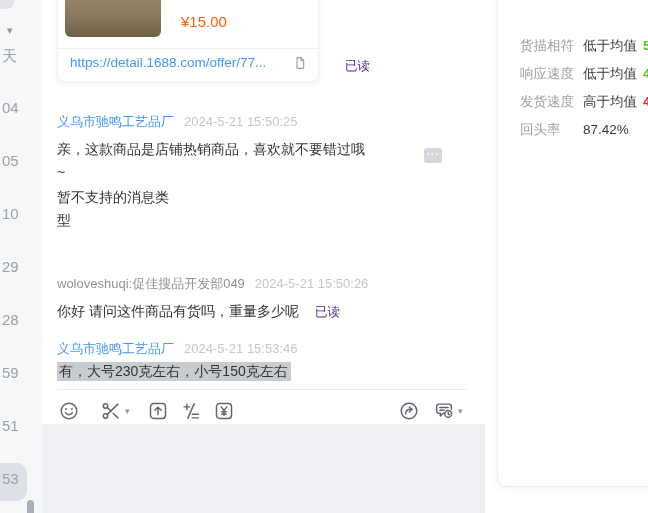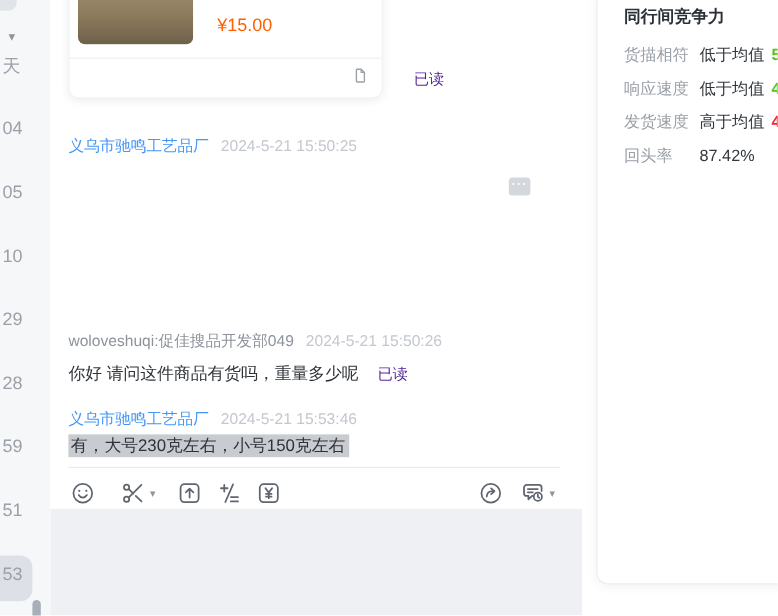--- a/index.html
+++ b/index.html
@@ -84,37 +84,42 @@
   <div class="sb-item" style="top:471px">53</div>
   <div class="sb-scroll"></div>
 </div>
 
 <div class="chat">
 
   <div class="card">
     <div class="card-img"></div>
     <div class="card-price">¥15.00</div>
     <div class="card-div"></div>
+    <div class="card-link">https://detail.1688.com/offer/77...</div>
     <span class="copy-ic">
       <svg width="16" height="16" viewBox="0 0 24 24" fill="none" stroke="currentColor" stroke-width="1.7" stroke-linejoin="round">
         <path d="M8.5 4h5l4 4v11a1 1 0 0 1-1 1h-8a1 1 0 0 1-1-1V5a1 1 0 0 1 1-1z"></path>
         <path d="M13.5 4v4h4"></path>
       </svg>
     </span>
   </div>
   <span class="read card-read">已读</span>
 
   <div class="msg" style="top:101px">
     <div class="msg-head">
       <span class="name-seller">义乌市驰鸣工艺品厂</span><span class="time">2024-5-21 15:50:25</span>
     </div>
+    <div class="msg-body" style="margin-top:7px">亲，这款商品是店铺热销商品，喜欢就不要错过哦
+~</div>
   </div>
   <div class="more-btn">···</div>
 
   <div class="msg" style="top:178px">
+    <div class="msg-body" style="margin-top:8px">暂不支持的消息类
+型</div>
   </div>
 
   <div class="msg" style="top:263px">
     <div class="msg-head">
       <span class="name-buyer">woloveshuqi:促佳搜品开发部049</span><span class="time">2024-5-21 15:50:26</span>
     </div>
     <div class="msg-body" style="margin-top:7px"><span>你好 请问这件商品有货吗，重量多少呢</span><span class="read" style="margin-left:16px">已读</span></div>
   </div>
 
   <div class="msg" style="top:328px">
@@ -175,21 +180,20 @@
       <circle cx="16.6" cy="15.2" r="3.7" fill="#ffffff"></circle>
       <path d="M16.6 13.4v1.9l1.3.9"></path>
     </svg>
   </span>
   <span class="tb-caret" style="left:416px">▾</span>
 
   <div class="input-area"></div>
 </div>
 
 <div class="panel">
-  <div class="panel-title">同行间竞争力</div>
 
   <div class="comp-row" style="top:48px">
     <span class="comp-label">货描相符</span><span class="comp-status">低于均值</span><span class="comp-value" style="color: rgb(82, 196, 26);">5.3</span>
   </div>
   <div class="comp-row" style="top:76px">
     <span class="comp-label">响应速度</span><span class="comp-status">低于均值</span><span class="comp-value" style="color: rgb(82, 196, 26);">4.1</span>
   </div>
   <div class="comp-row" style="top:104px">
     <span class="comp-label">发货速度</span><span class="comp-status">高于均值</span><span class="comp-value" style="color: rgb(245, 34, 45);">4.1</span>
   </div>

